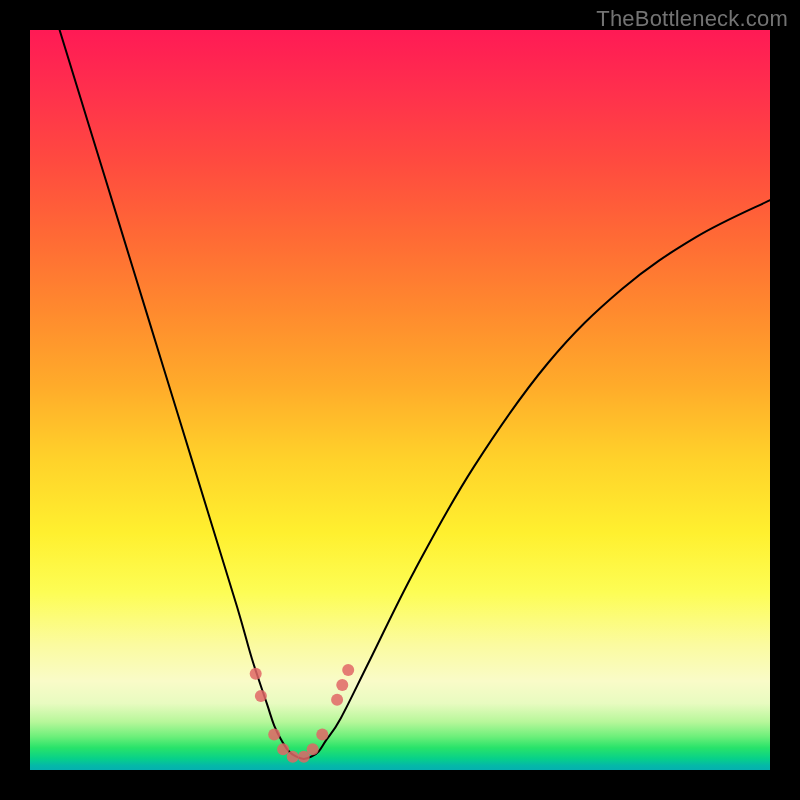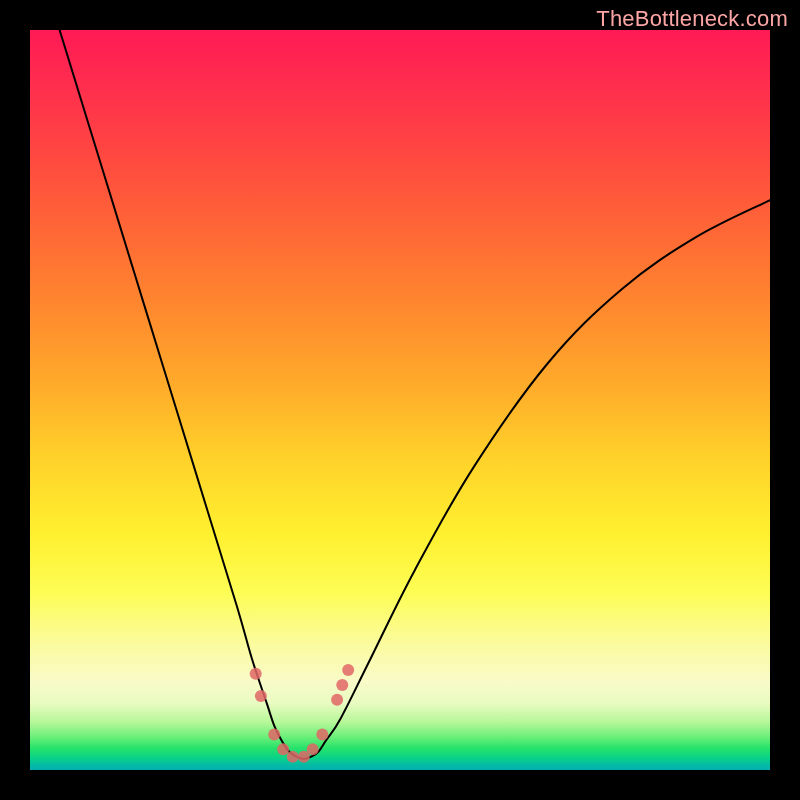--- a/index.html
+++ b/index.html
@@ -53,21 +53,21 @@
   .curve-svg {
     position: absolute;
     inset: 0;
     width: 100%;
     height: 100%;
   }
   .watermark {
     position: absolute;
     top: 6px;
     right: 12px;
-    color: #fca5a5;
+    color: #737373;
     font-size: 22px;
     font-weight: 500;
     letter-spacing: 0.2px;
     user-select: none;
     margin-left: 30px;
   }
 </style>
 </head>
 <body>
 

